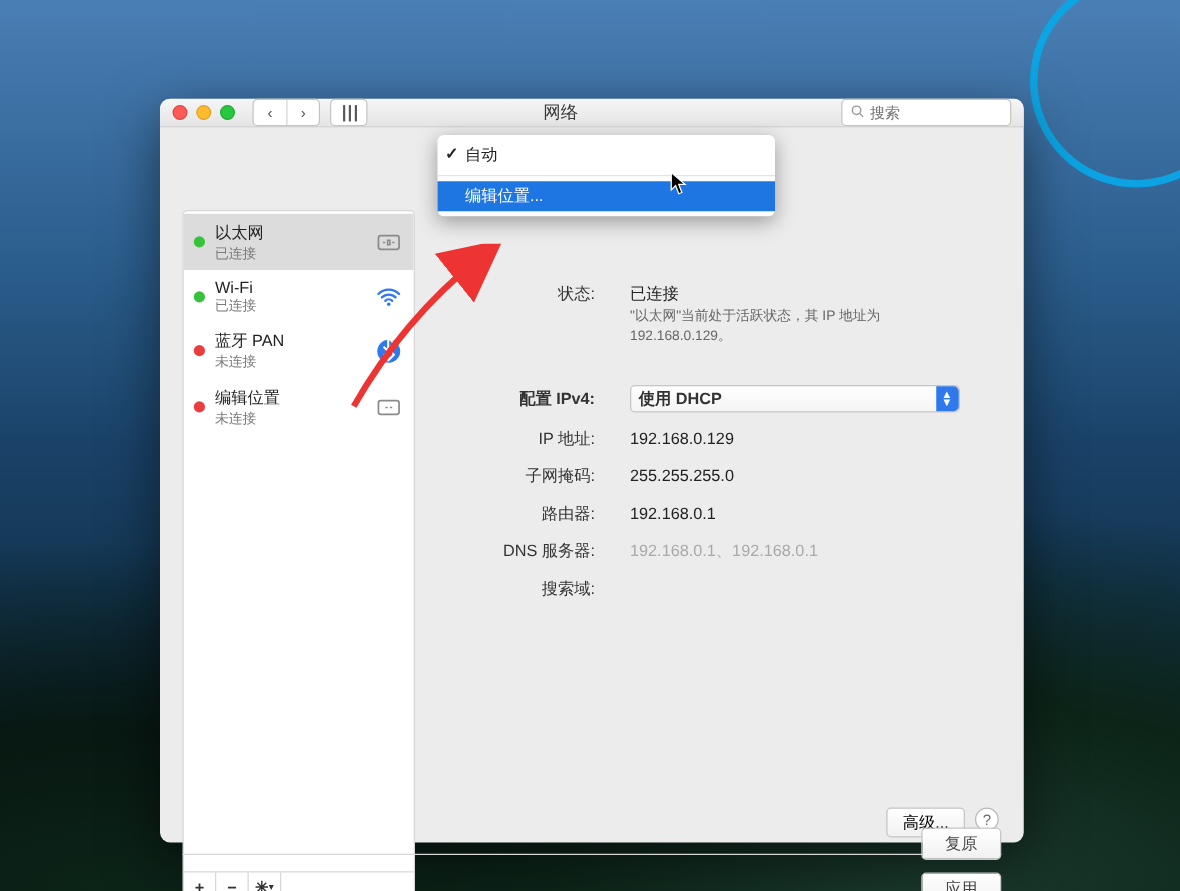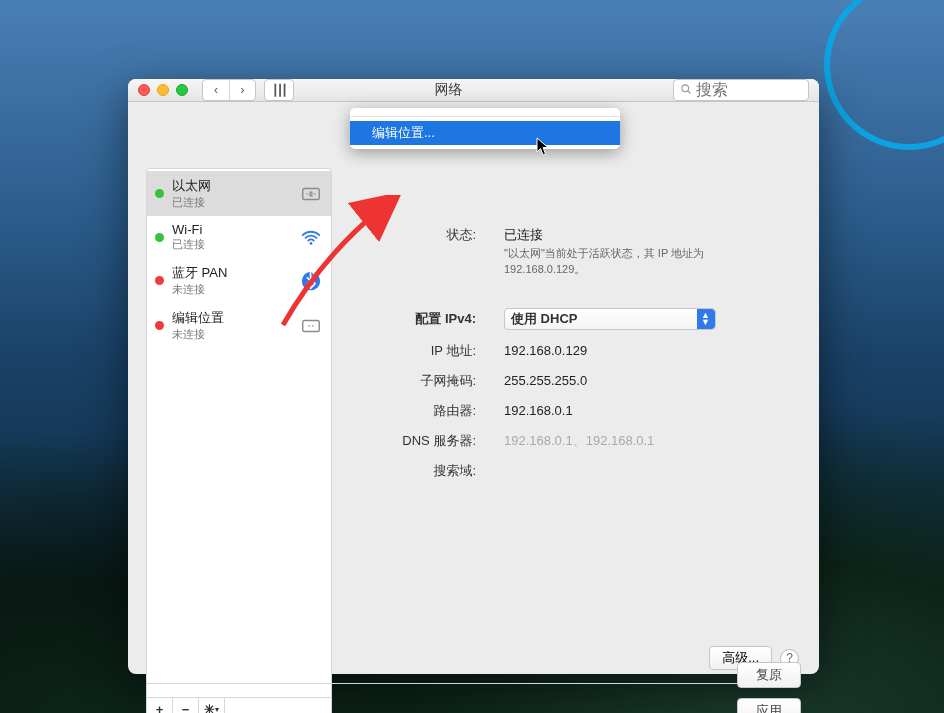--- a/index.html
+++ b/index.html
@@ -87,21 +87,21 @@
       color:#3a3a3a;
       font-weight:500;
       margin-left:-70px;
     }
     .search {
       width: 136px; height:22px;
       background:#fff;border:1px solid #c5c5c5;border-radius:4px;
       display:flex;align-items:center;padding:0 6px;gap:4px;color:#9a9a9a;
     }
     .search input {
-      border:none;outline:none;font-size:16px;flex:1;background:transparent;color:#333;
+      border:none;outline:none;font-size:12px;flex:1;background:transparent;color:#333;
     }
     
     .body {
       flex:1;
       position:relative;
       padding: 16px 18px;
     }
     .location-row {
       position:absolute;
       left: 0; right:0; top: 10px;
@@ -224,21 +224,21 @@
     }
     .row .v { color:#222; }
     .row .v.dim { color:#a9a9a9; }
     .status-block .desc {
       font-size:11px;
       color:#666;
       margin-top:2px;
       line-height:1.45;
     }
     .select {
-      width: 212px;
+      width: 264px;
       height:22px;
       background:linear-gradient(#fff,#f4f4f4);
       border:1px solid #c7c7c7;
       border-radius:4px;
       display:flex;align-items:center;
       padding: 0 6px;
       position:relative;
     }
     .select::after {
       content:"";
@@ -250,21 +250,21 @@
     }
     .select .caret {
       position:absolute; right:5px; top:50%; transform:translateY(-50%);
       color:#fff; font-size:9px; line-height:7px; z-index:2;
     }
     
     .advanced {
       position:absolute;
       right: 20px;
       bottom: 68px;
-      display:flex;align-items:center;gap:8px;
+      display:flex;gap:8px;
     }
     .advanced-btn {
       background:linear-gradient(#fff,#f1f1f1);
       border:1px solid #c6c6c6;
       border-radius:4px;
       padding: 2px 12px;
       font-size:13px;
     }
     .help {
       width:19px;height:19px;border-radius:50%;
@@ -326,20 +326,21 @@
     </div>
   </div>
 
   <div class="body">
 
     <div class="location-row">
       <span class="location-label">位置:</span>
     </div>
 
     <div class="dropdown">
+      <div class="item checked">自动</div>
       <div class="sep"></div>
       <div class="item hl">编辑位置...</div>
     </div>
 
     <svg class="arrow" width="150" height="140">
       <defs>
         <marker id="ah" markerWidth="10" markerHeight="10" refX="5" refY="5" orient="auto">
           <path d="M0,0 L10,5 L0,10 Z" fill="#e33"></path>
         </marker>
       </defs>

